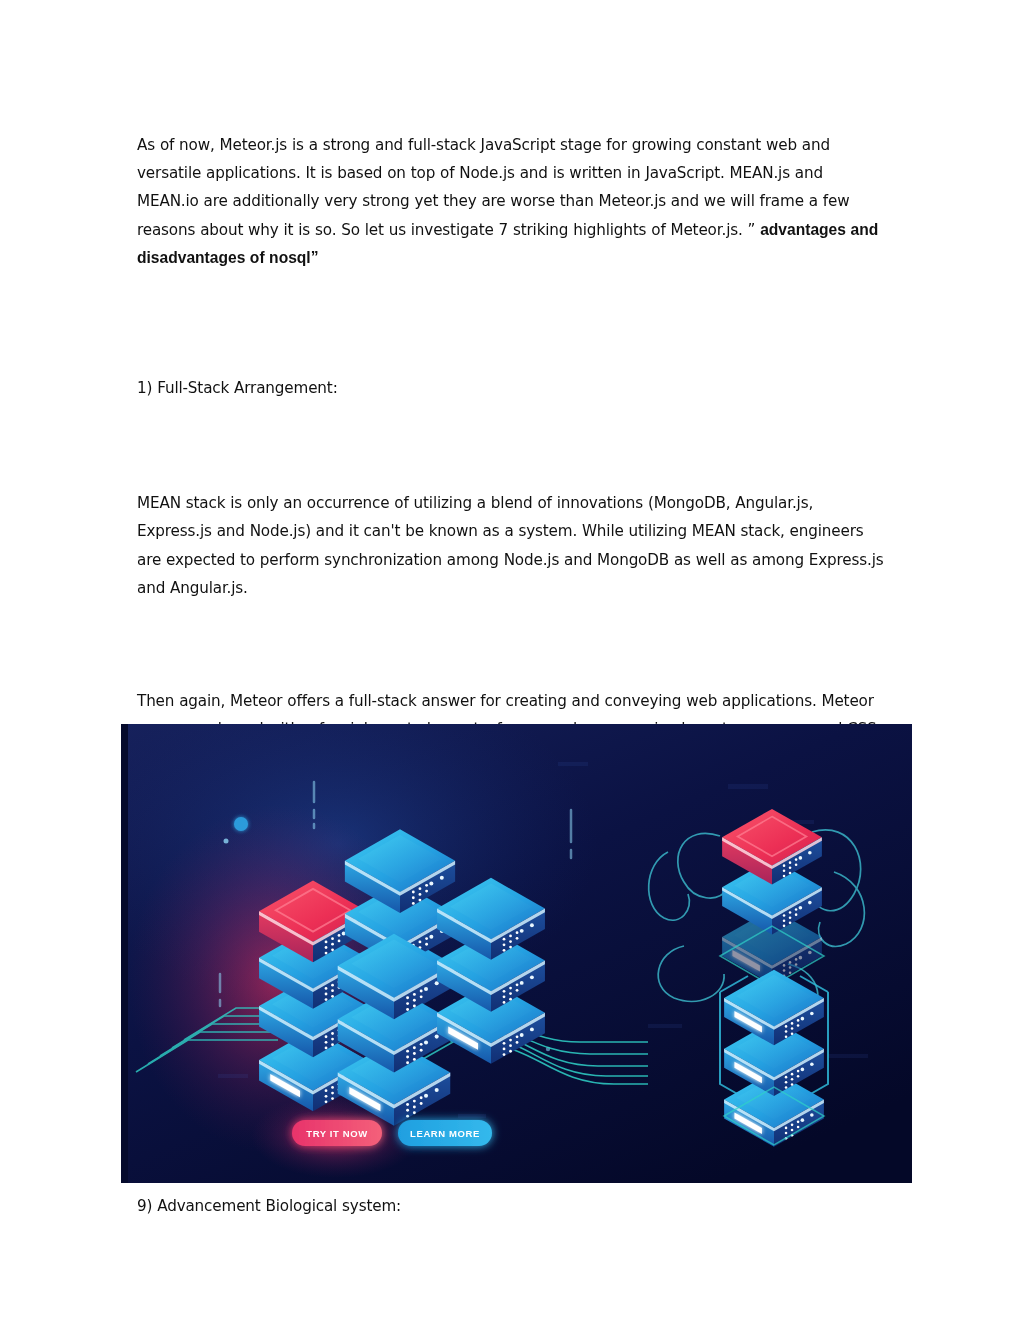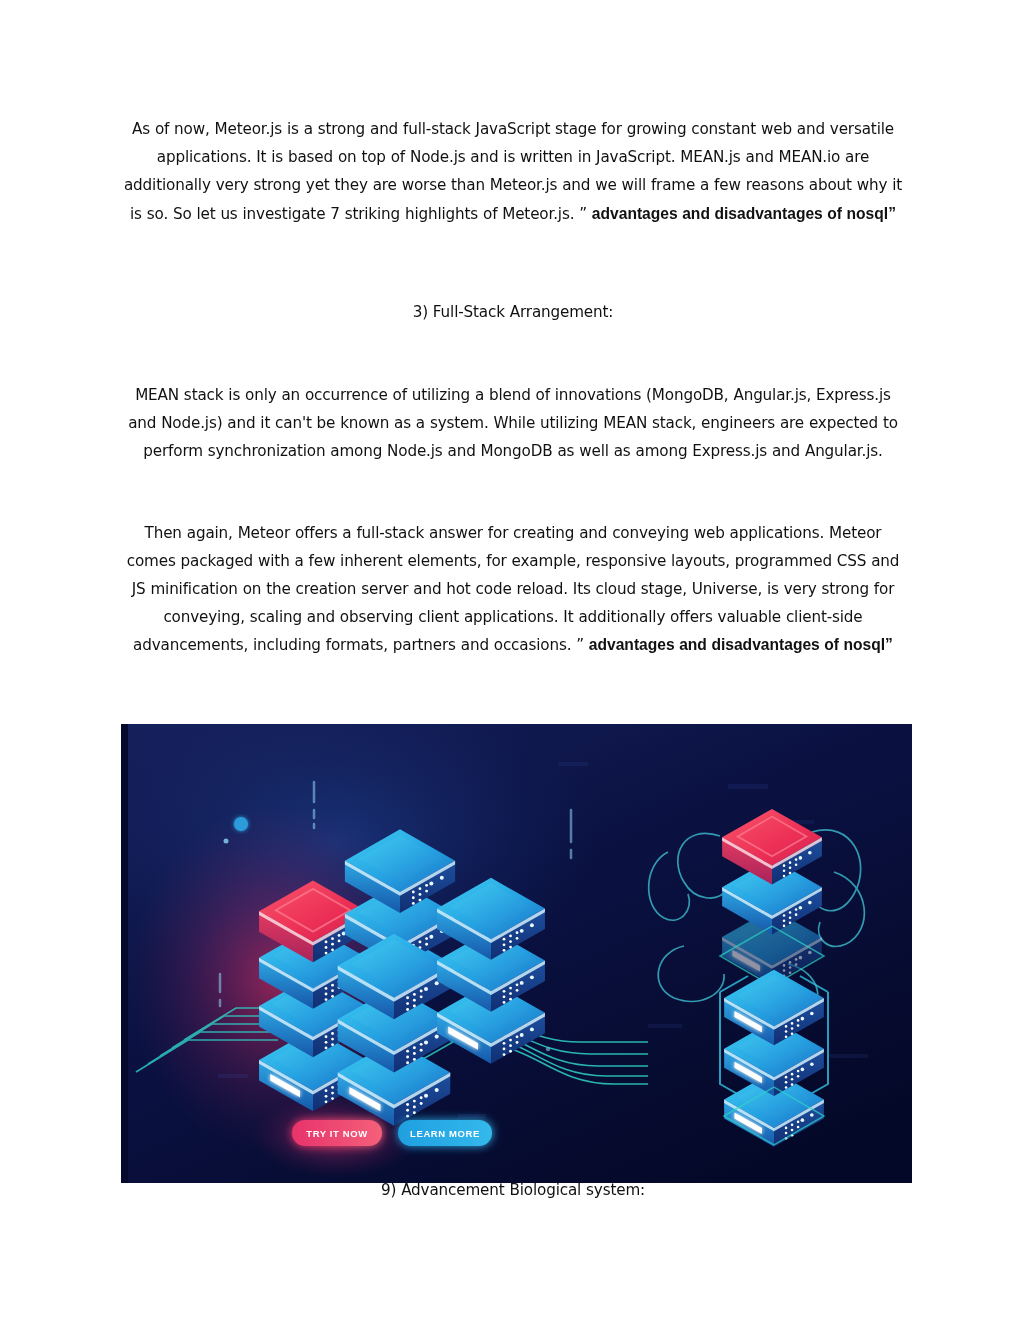--- a/index.html
+++ b/index.html
@@ -24,22 +24,22 @@
     left: 121px;
     top: 115px;
     width: 784px;
   }
   .para {
     font-family: "DejaVu Sans", sans-serif;
     font-size: 15.2px;
     line-height: 28.2px;
     color: #111111;
     letter-spacing: -0.15px;
-    margin: 0;
-    text-align: center;
+    margin: 16px;
+    text-align: left;
     word-spacing: 0.2px;
   }
   .para b, .bold-run {
     font-family: "Liberation Sans", sans-serif;
     font-weight: bold;
     font-size: 15.6px;
     letter-spacing: 0px;
   }
   .spacer-1 { height: 70px; }
   .spacer-2 { height: 55px; }
@@ -62,21 +62,21 @@
 <body>
 
 <div class="page">
 
   <div class="content">
 
     <p class="para"><span>As of now, Meteor.js is a strong and full-stack JavaScript stage for growing constant web and versatile applications. It is based on top of Node.js and is written in JavaScript. MEAN.js and MEAN.io are additionally very strong yet they are worse than Meteor.js and we will frame a few reasons about why it is so. So let us investigate 7 striking highlights of Meteor.js. ” </span><b class="bold-run">advantages and disadvantages of nosql”</b></p>
 
     <div class="spacer-1"></div>
 
-    <p class="para">3) Full-Stack Arrangement:</p>
+    <p class="para">1) Full-Stack Arrangement:</p>
 
     <div class="spacer-2"></div>
 
     <p class="para">MEAN stack is only an occurrence of utilizing a blend of innovations (MongoDB, Angular.js, Express.js and Node.js) and it can't be known as a system. While utilizing MEAN stack, engineers are expected to perform synchronization among Node.js and MongoDB as well as among Express.js and Angular.js.</p>
 
     <div class="spacer-3"></div>
 
     <p class="para"><span>Then again, Meteor offers a full-stack answer for creating and conveying web applications. Meteor comes packaged with a few inherent elements, for example, responsive layouts, programmed CSS and JS minification on the creation server and hot code reload. Its cloud stage, Universe, is very strong for conveying, scaling and observing client applications. It additionally offers valuable client-side advancements, including formats, partners and occasions. ” </span><b class="bold-run">advantages and disadvantages of nosql”</b></p>
 
   </div>

